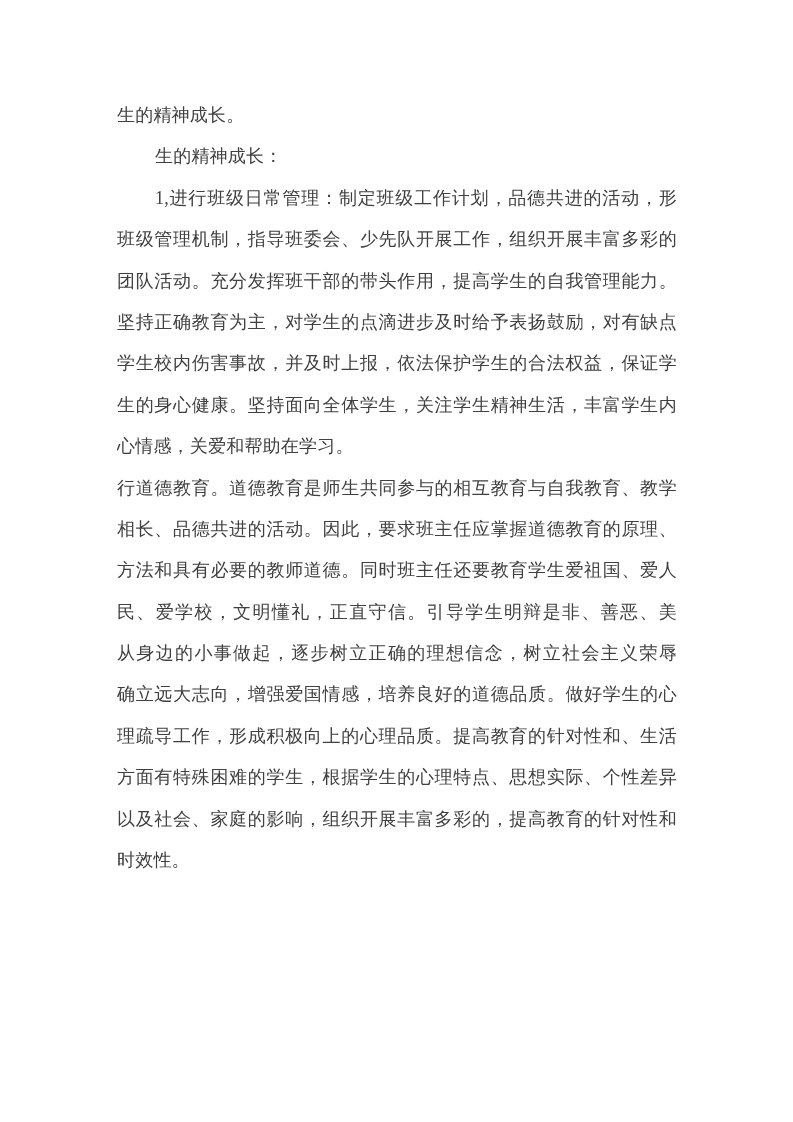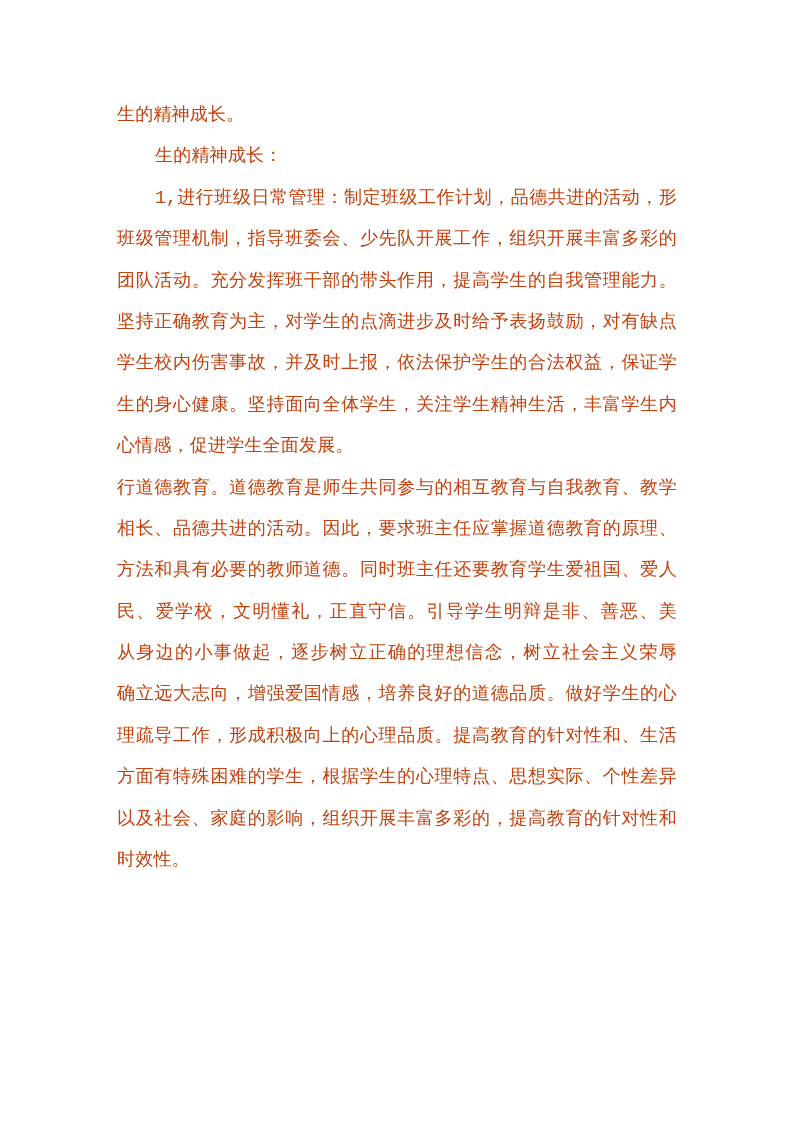--- a/index.html
+++ b/index.html
@@ -21,25 +21,25 @@
     height: 1122px;
     background: #ffffff;
   }
   .doc-body {
     position: absolute;
     left: 117px;
     top: 95px;
     width: 560px;
   }
   .text-line {
-    font-family: Liberation Mono, monospace;
+    font-family: Liberation Serif, serif;
     font-size: 18px;
     height: 41.4px;
     line-height: 41.4px;
-    color: #c2410c;
+    color: #404040;
     text-align: justify;
     text-align-last: justify;
     overflow: hidden;
     letter-spacing: 0.2px;
   }
   .text-line.para-last {
     text-align-last: left;
   }
   .text-line.para-first.indented {
     text-indent: 38px;
@@ -51,21 +51,21 @@
 <div class="page">
   <div class="doc-body" id="doc-body" style="color: rgb(51, 51, 51);">
       <div class="text-line para-first para-last">生的精神成长。</div>
       <div class="text-line para-first para-last indented">生的精神成长：</div>
       <div class="text-line para-first indented">1,进行班级日常管理：制定班级工作计划，品德共进的活动，形成</div>
       <div class="text-line">班级管理机制，指导班委会、少先队开展工作，组织开展丰富多彩的</div>
       <div class="text-line">团队活动。充分发挥班干部的带头作用，提高学生的自我管理能力。</div>
       <div class="text-line">坚持正确教育为主，对学生的点滴进步及时给予表扬鼓励，对有缺点</div>
       <div class="text-line">学生校内伤害事故，并及时上报，依法保护学生的合法权益，保证学</div>
       <div class="text-line">生的身心健康。坚持面向全体学生，关注学生精神生活，丰富学生内</div>
-      <div class="text-line para-last">心情感，促进学生全面发展。</div>
+      <div class="text-line para-last">心情感，关爱和帮助在学习。</div>
       <div class="text-line">行道德教育。道德教育是师生共同参与的相互教育与自我教育、教学</div>
       <div class="text-line">相长、品德共进的活动。因此，要求班主任应掌握道德教育的原理、</div>
       <div class="text-line">方法和具有必要的教师道德。同时班主任还要教育学生爱祖国、爱人</div>
       <div class="text-line">民、爱学校，文明懂礼，正直守信。引导学生明辩是非、善恶、美丑，</div>
       <div class="text-line">从身边的小事做起，逐步树立正确的理想信念，树立社会主义荣辱观，</div>
       <div class="text-line">确立远大志向，增强爱国情感，培养良好的道德品质。做好学生的心</div>
       <div class="text-line">理疏导工作，形成积极向上的心理品质。提高教育的针对性和、生活等</div>
       <div class="text-line">方面有特殊困难的学生，根据学生的心理特点、思想实际、个性差异</div>
       <div class="text-line">以及社会、家庭的影响，组织开展丰富多彩的，提高教育的针对性和</div>
       <div class="text-line para-last">时效性。</div>

